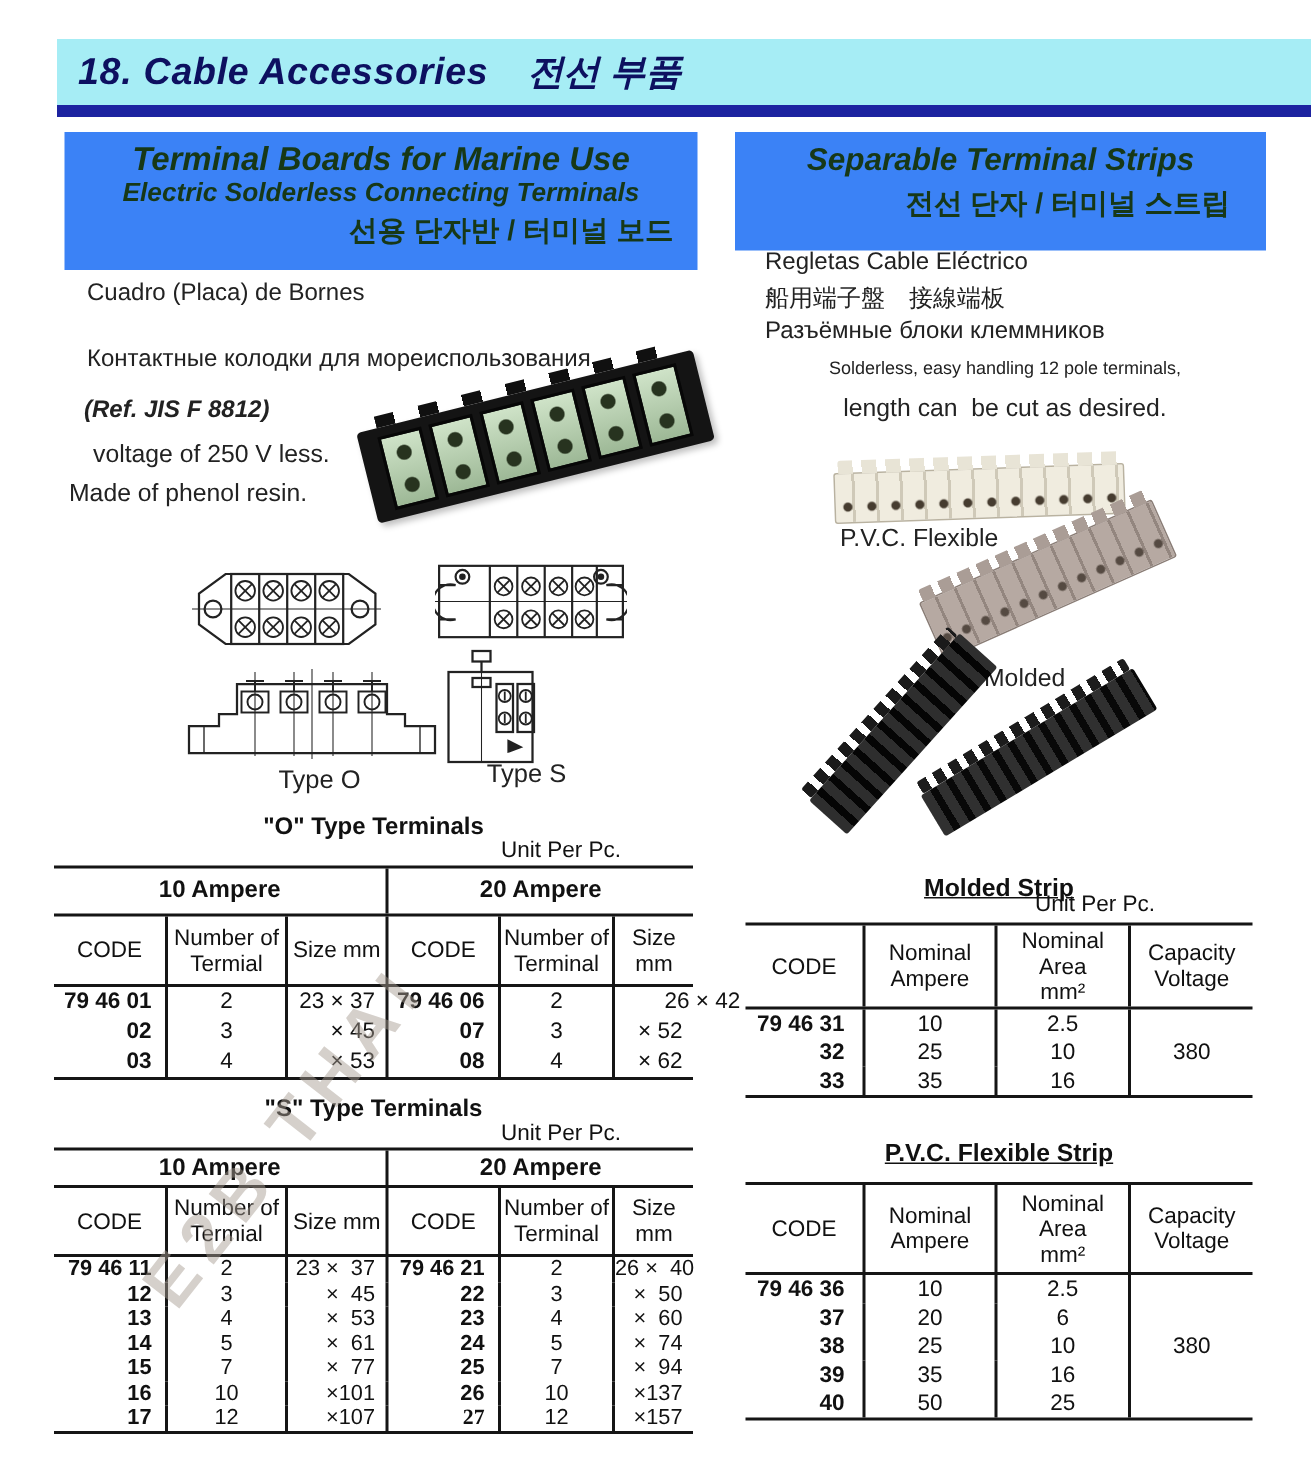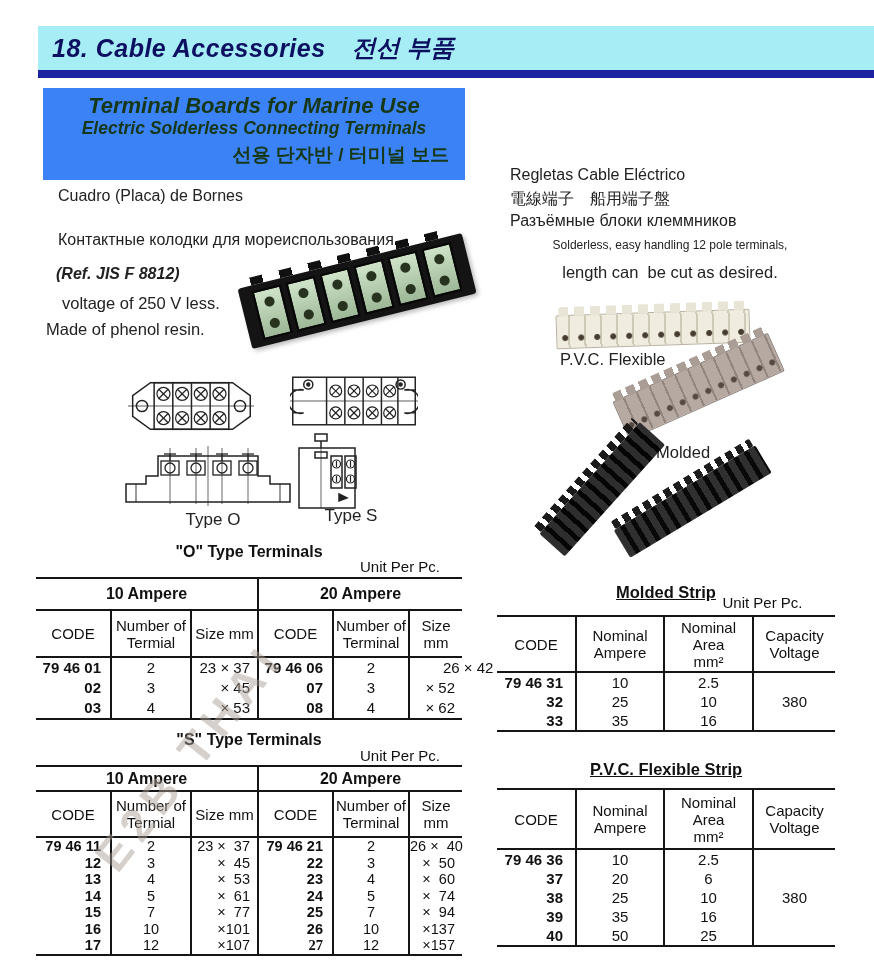--- a/index.html
+++ b/index.html
@@ -51,21 +51,21 @@
   .ltable .tbody .cell:not(.c0){border-left:2px solid #151515;}
   .ltable .c0,.ltable .c3{text-align:right;padding-right:9px;font-weight:bold;}
   .ltable .c1,.ltable .c4{text-align:center;}
   .ltable .c2,.ltable .c5{text-align:right;padding-right:7px;}
   .rtable .tbody .c1,.rtable .tbody .c2{border-left:2px solid #151515;}
   .rtable .c0{text-align:right;padding-right:12px;font-weight:bold;}
   .rtable .c1,.rtable .c2{text-align:center;}
   .capacity{display:flex;align-items:center;justify-content:center;font-size:15px;}
   .tbl-title{position:absolute;font-size:16px;font-weight:bold;text-align:center;}
   .tbl-title.u{text-decoration:underline;font-size:16.5px;}
-  .unit{position:absolute;font-size:15px;text-align:center;}
+  .unit{position:absolute;font-size:15px;text-align:left;}
   
   .watermark{position:absolute;left:105px;top:838px;transform:rotate(-52deg);transform-origin:left center;
              font-size:46px;font-weight:bold;letter-spacing:8px;color:rgba(168,156,146,.48);z-index:5;white-space:nowrap;}
   
   .photo-black{position:absolute;left:245px;top:288px;width:205px;height:62px;
                transform:rotate(-14deg);transform-origin:left center;background:#141414;border-radius:3px;
                display:flex;align-items:center;gap:5px;padding:0 13px;box-shadow:2px 3px 4px rgba(0,0,0,.25);}
   .photo-black::before{content:'';position:absolute;top:-8px;left:14px;right:14px;height:8px;
                background:repeating-linear-gradient(90deg,#101010 0 13px,transparent 13px 30px);}
   .pb-seg{flex:1;height:46px;border:2px solid #070707;
@@ -374,23 +374,27 @@
         <div class="cell c1" style="grid-area: 7 / 2;">12</div>
         <div class="cell c2" style="grid-area: 7 / 3;">×107</div>
         <div class="cell c3" style="grid-area: 7 / 4; font-family: Liberation Serif, serif;">27</div>
         <div class="cell c4" style="grid-area: 7 / 5;">12</div>
         <div class="cell c5" style="grid-area: 7 / 6;">×157</div>
       </div>
   </div>
 
   <div class="watermark">E2B THAI</div>
 
+  <div class="gbox gbox-r">
+    <div class="gr1">Separable Terminal Strips</div>
+    <div class="gr2">전선 단자 / 터미널 스트립</div>
+  </div>
 
   <div class="t" style="left:510px;top:166px;">Regletas Cable Eléctrico</div>
-  <div class="t" style="left:510px;top:189px;">電線端子　船用端子盤</div>
+  <div class="t" style="left:510px;top:189px;">船用端子盤　接線端板</div>
   <div class="t" style="left:510px;top:212px;">Разъёмные блоки клеммников</div>
   <div class="t ctr" style="left:490px;top:238px;width:360px;font-size:12px;">Solderless, easy handling 12 pole terminals,</div>
   <div class="t ctr pre" style="left:490px;top:263px;width:360px;font-size:16.5px;">length can  be cut as desired.</div>
 
   <div class="strip strip-white"></div>
   <div class="t" style="left:560px;top:350px;font-size:16.5px;">P.V.C. Flexible</div>
   <div class="strip strip-gray"></div>
   <div class="t" style="left:656px;top:443px;font-size:16.5px;">Molded</div>
   <div class="strip strip-black1"></div>
   <div class="strip strip-black2"></div>

